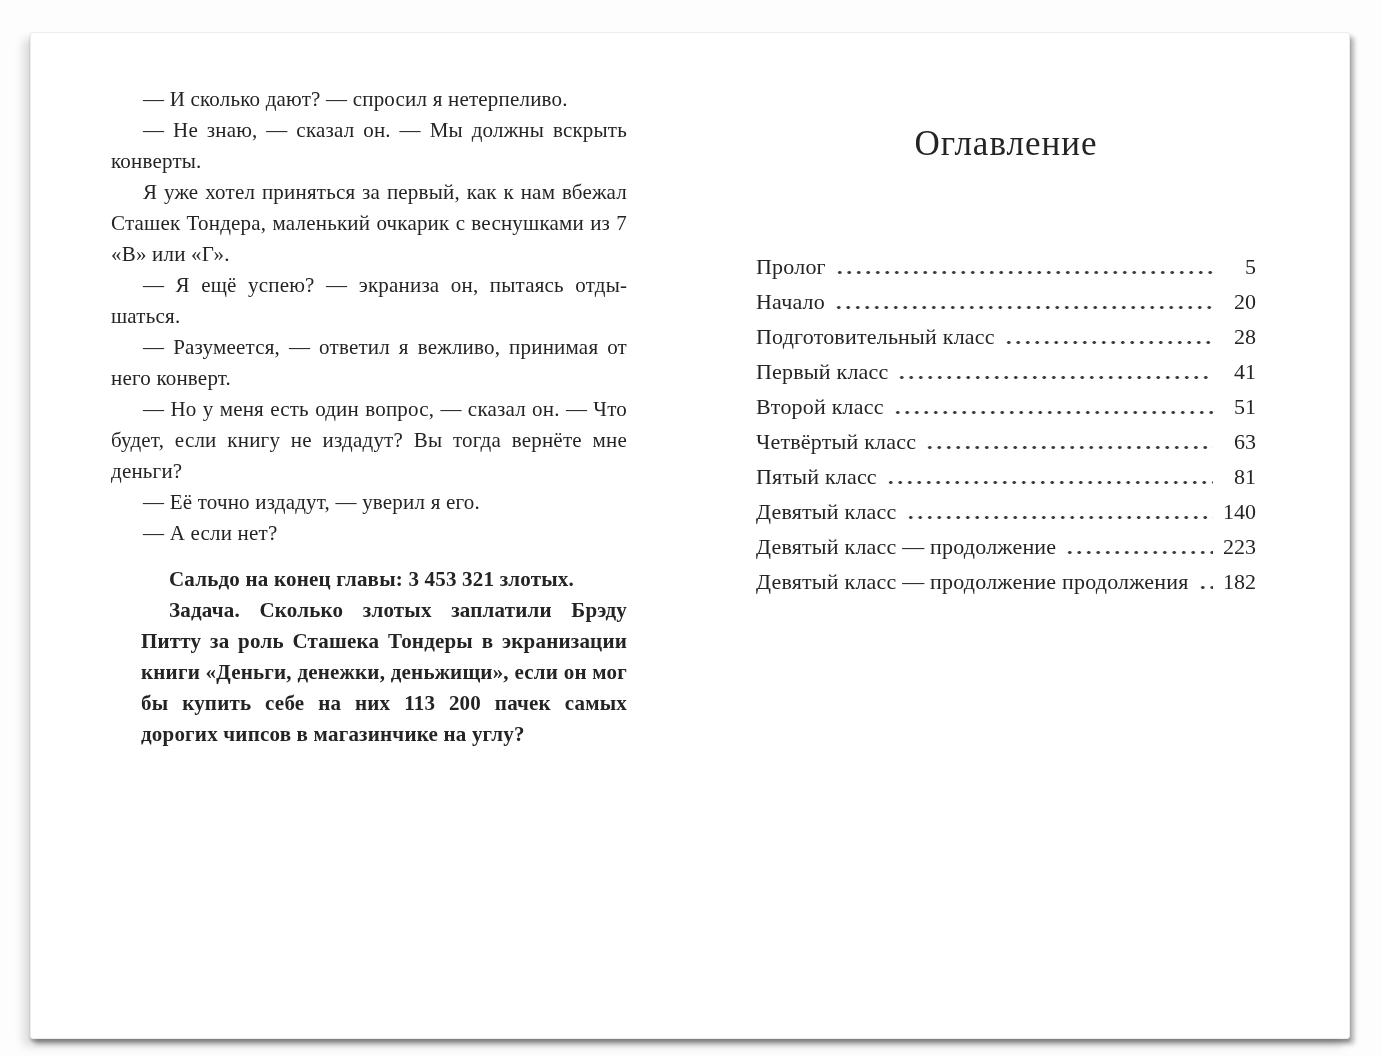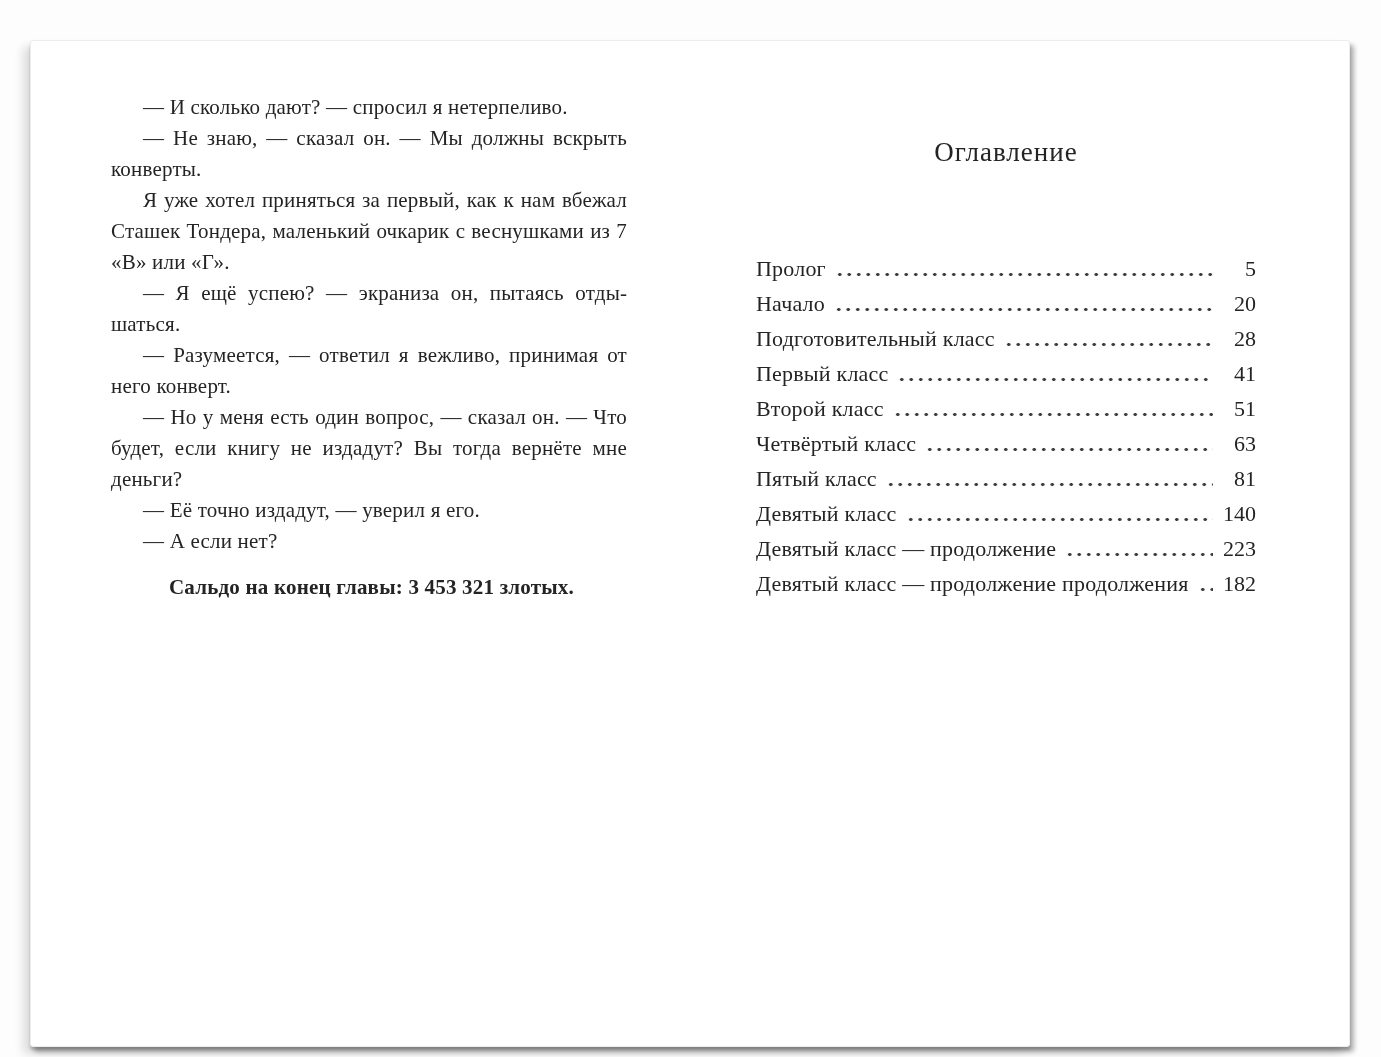--- a/index.html
+++ b/index.html
@@ -20,21 +20,20 @@
   .paper{
     position:absolute;left:30px;top:32px;
     width:1320px;height:1007px;
     background:var(--paper);
     border:1px solid #ececec;
     border-radius:3px;
     box-shadow:
       -7px 7px 10px rgba(0,0,0,0.13),
        4px 5px 5px rgba(0,0,0,0.30),
        0 3px 3px rgba(0,0,0,0.18);
-    margin-top: 8px;
   }
   
   .left-text{
     position:absolute;left:80px;top:51px;width:516px;
     font-size:21px;line-height:31px;
     letter-spacing:0.2px;
   }
   .left-text p{
     margin:0;
     text-indent:32px;
@@ -47,27 +46,27 @@
     font-weight:600;
   }
   .note-block p{
     text-indent:28px;
     text-align:justify;
   }
   
   .toc-title{
     position:absolute;left:725px;top:90px;width:500px;
     margin:0;
-    font-size:27px;line-height:42px;
+    font-size:35px;line-height:42px;
     font-weight:normal;
     letter-spacing:1px;
     text-align:center;
   }
   .toc-list{
-    position:absolute;left:725px;top:210px;width:500px;
+    position:absolute;left:725px;top:216px;width:500px;
     font-size:22px;
   }
   .toc-row{
     display:flex;
     align-items:stretch;
     height:35px;
     line-height:35px;
     white-space:nowrap;
   }
   .toc-label{flex:0 0 auto;letter-spacing:0.2px;}
@@ -92,20 +91,21 @@
       <p>— Не знаю, — сказал он. — Мы должны вскрыть конверты.</p>
       <p>Я уже хотел приняться за первый, как к нам вбе­жал Сташек Тондера, маленький очкарик с веснуш­ками из 7 «В» или «Г».</p>
       <p>— Я ещё успею? — экраниза он, пытаясь отды­шаться.</p>
       <p>— Разумеется, — ответил я вежливо, принимая от него конверт.</p>
       <p>— Но у меня есть один вопрос, — сказал он. — Что будет, если книгу не издадут? Вы тогда вернёте мне деньги?</p>
       <p>— Её точно издадут, — уверил я его.</p>
       <p>— А если нет?</p>
 
       <div class="note-block">
         <p>Сальдо на конец главы: 3 453 321 злотых.</p>
+        <p>Задача. Сколько злотых заплатили Брэду Питту за роль Сташека Тондеры в экраниза­ции книги «Деньги, денежки, деньжищи», если он мог бы купить себе на них 113 200 пачек самых дорогих чипсов в магазинчике на углу?</p>
       </div>
     </div>
 
     <h1 class="toc-title">Оглавление</h1>
 
     <div class="toc-list">
       <div class="toc-row">
         <span class="toc-label">Пролог</span>
         <span class="toc-dots"></span>
         <span class="toc-num">5</span>

